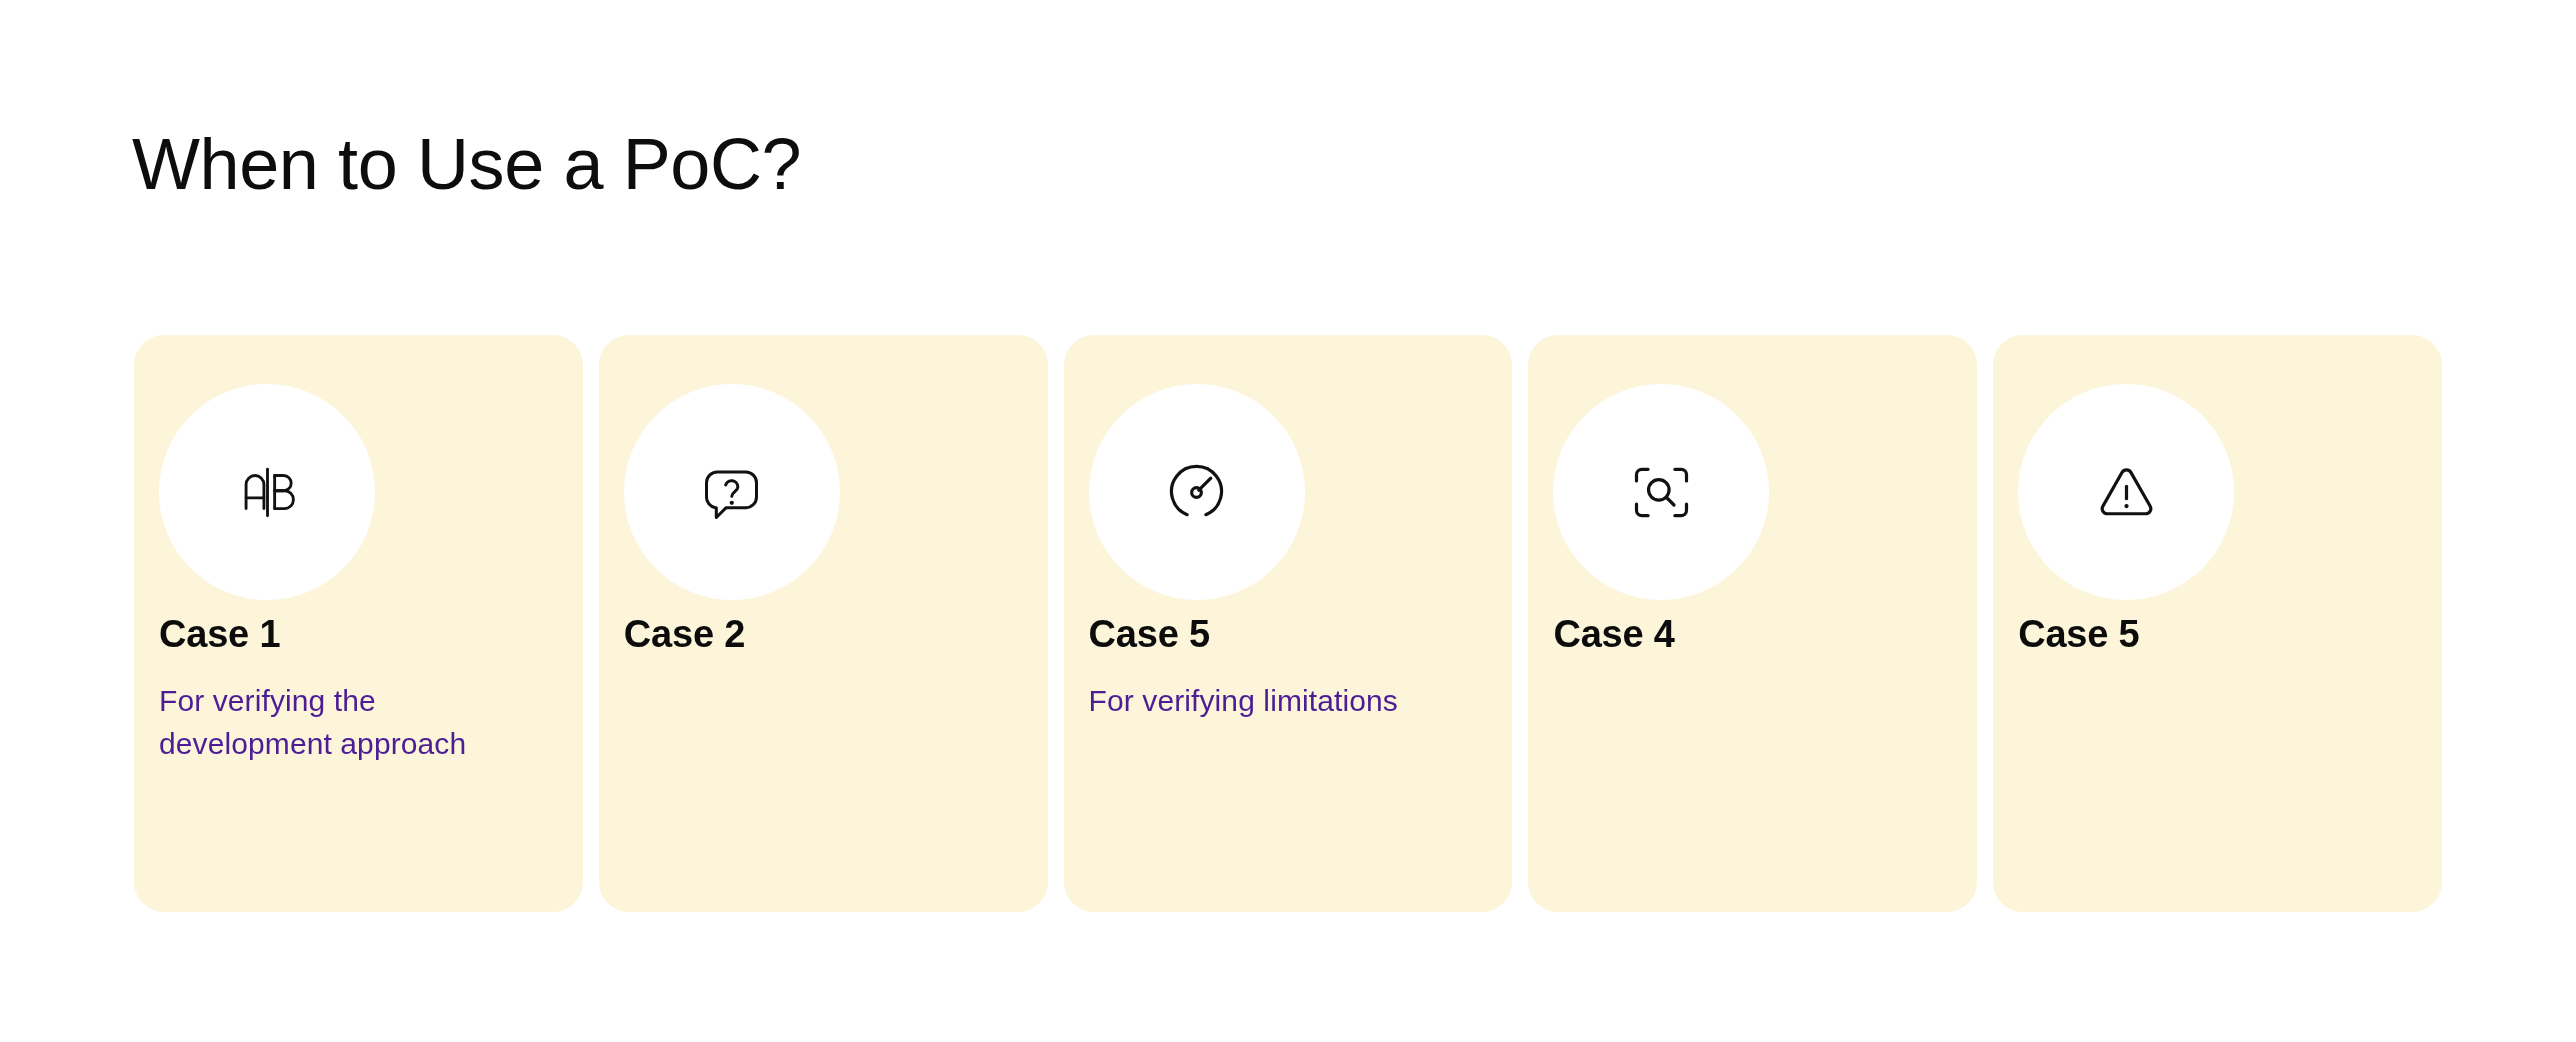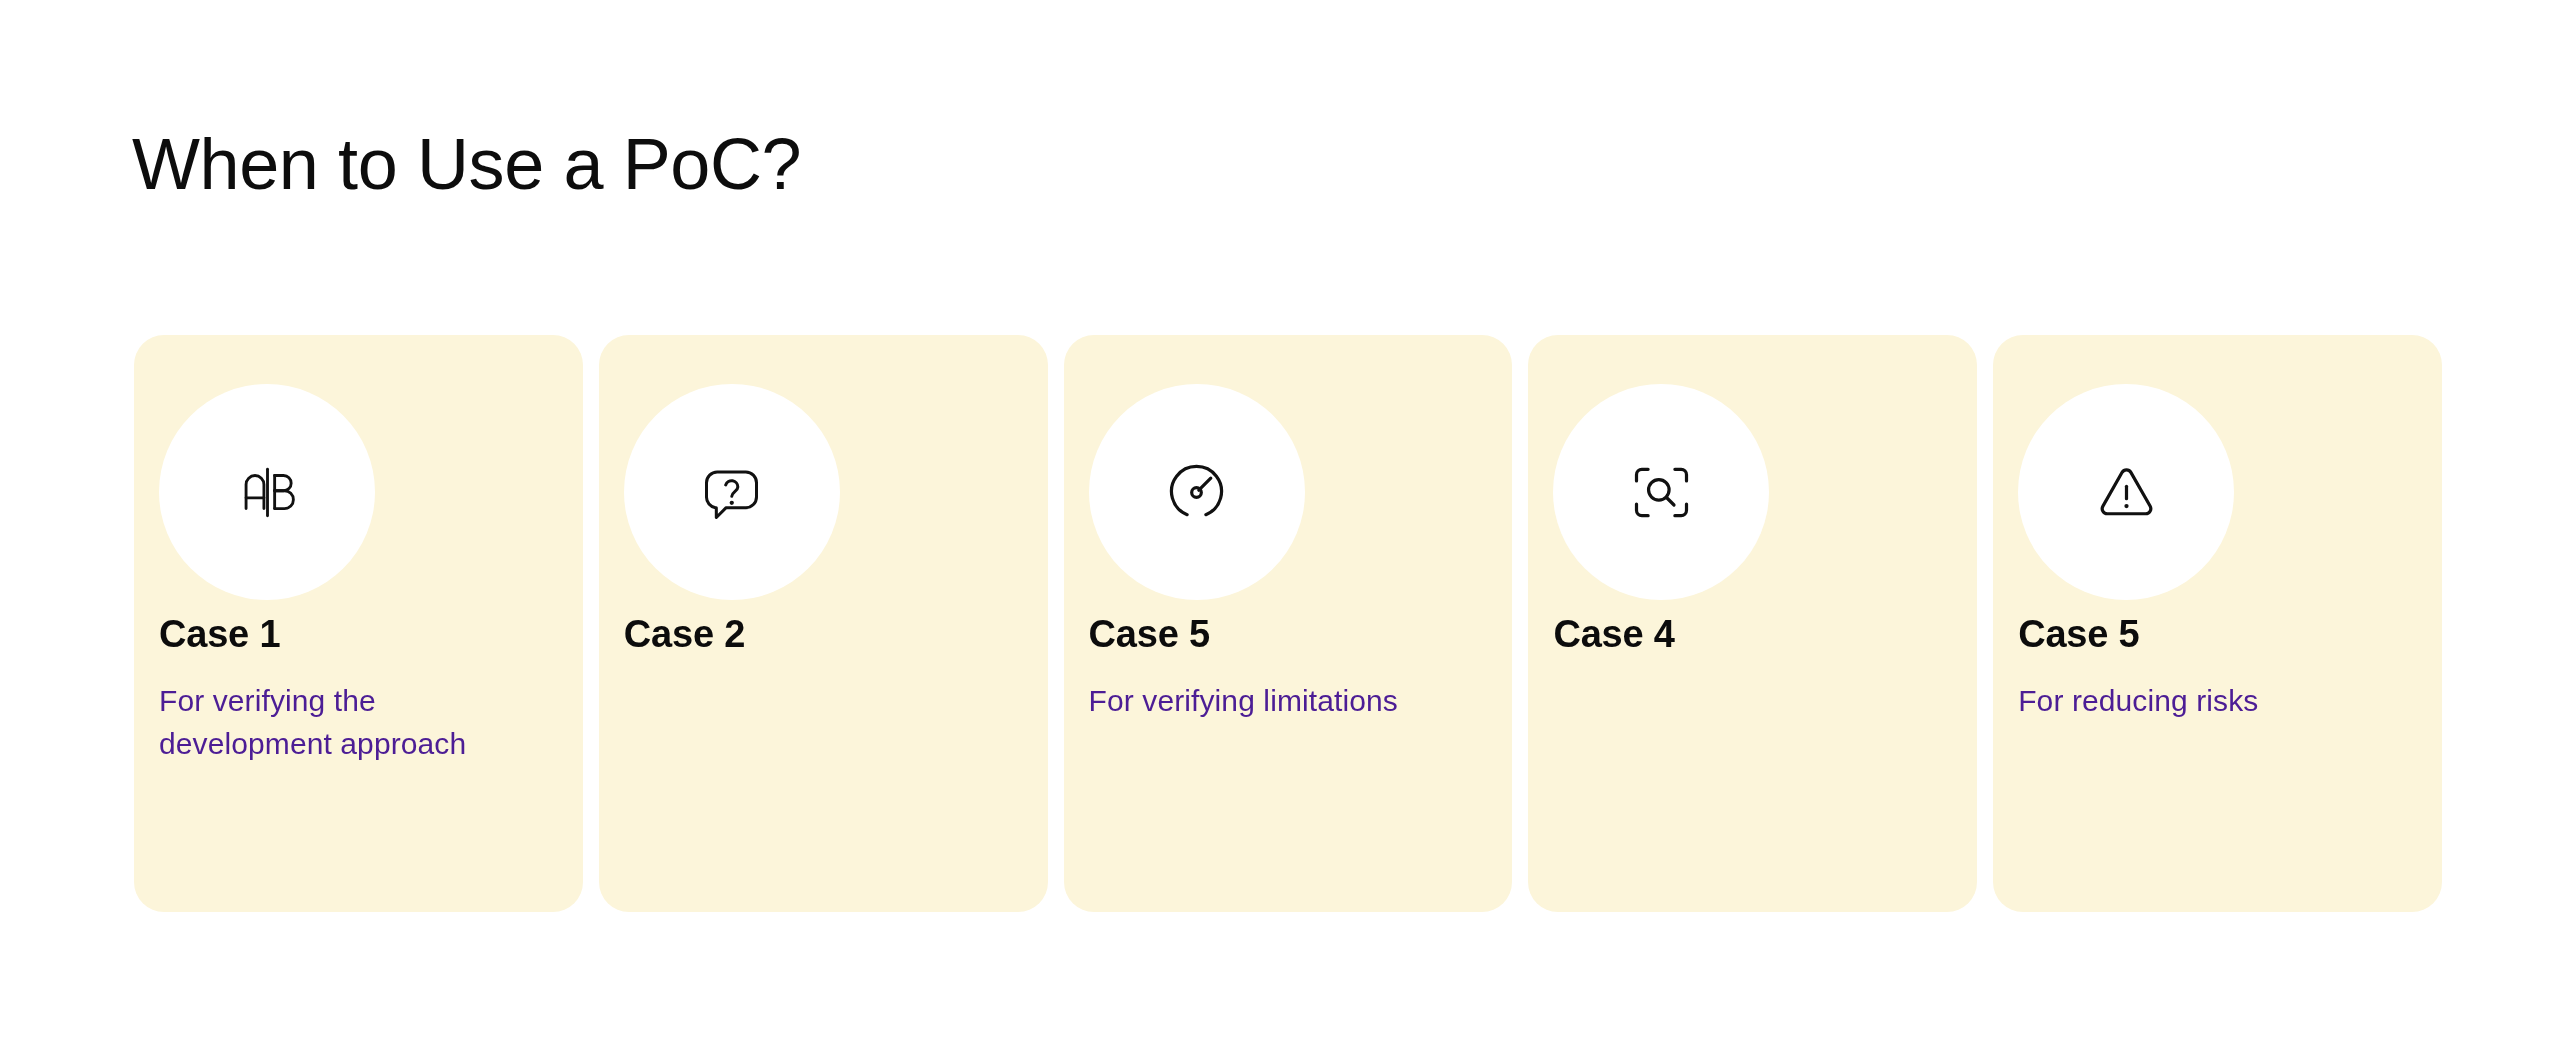--- a/index.html
+++ b/index.html
@@ -186,18 +186,17 @@
           <svg width="75" height="75" viewBox="0 0 84 84" fill="none" xmlns="http://www.w3.org/2000/svg">
             <path d="M37.1 19.4 a5.7 5.7 0 0 1 9.8 0 L68.4 57.2
                      a5.7 5.7 0 0 1 -4.9 8.6 H20.5
                      a5.7 5.7 0 0 1 -4.9 -8.6 Z" stroke="#111111" stroke-width="3.6" stroke-linejoin="round" fill="none"></path>
             <path d="M42 35 V49" stroke="#111111" stroke-width="3.6" stroke-linecap="round"></path>
             <circle cx="42" cy="57.2" r="2.4" fill="#111111"></circle>
           </svg>
         </span>
       </div>
       <div class="card-title">Case 5</div>
-      <div class="card-desc">For reducing risks</div>
     </div>
 
   </div>
 </div>
 
 
 </body></html>

